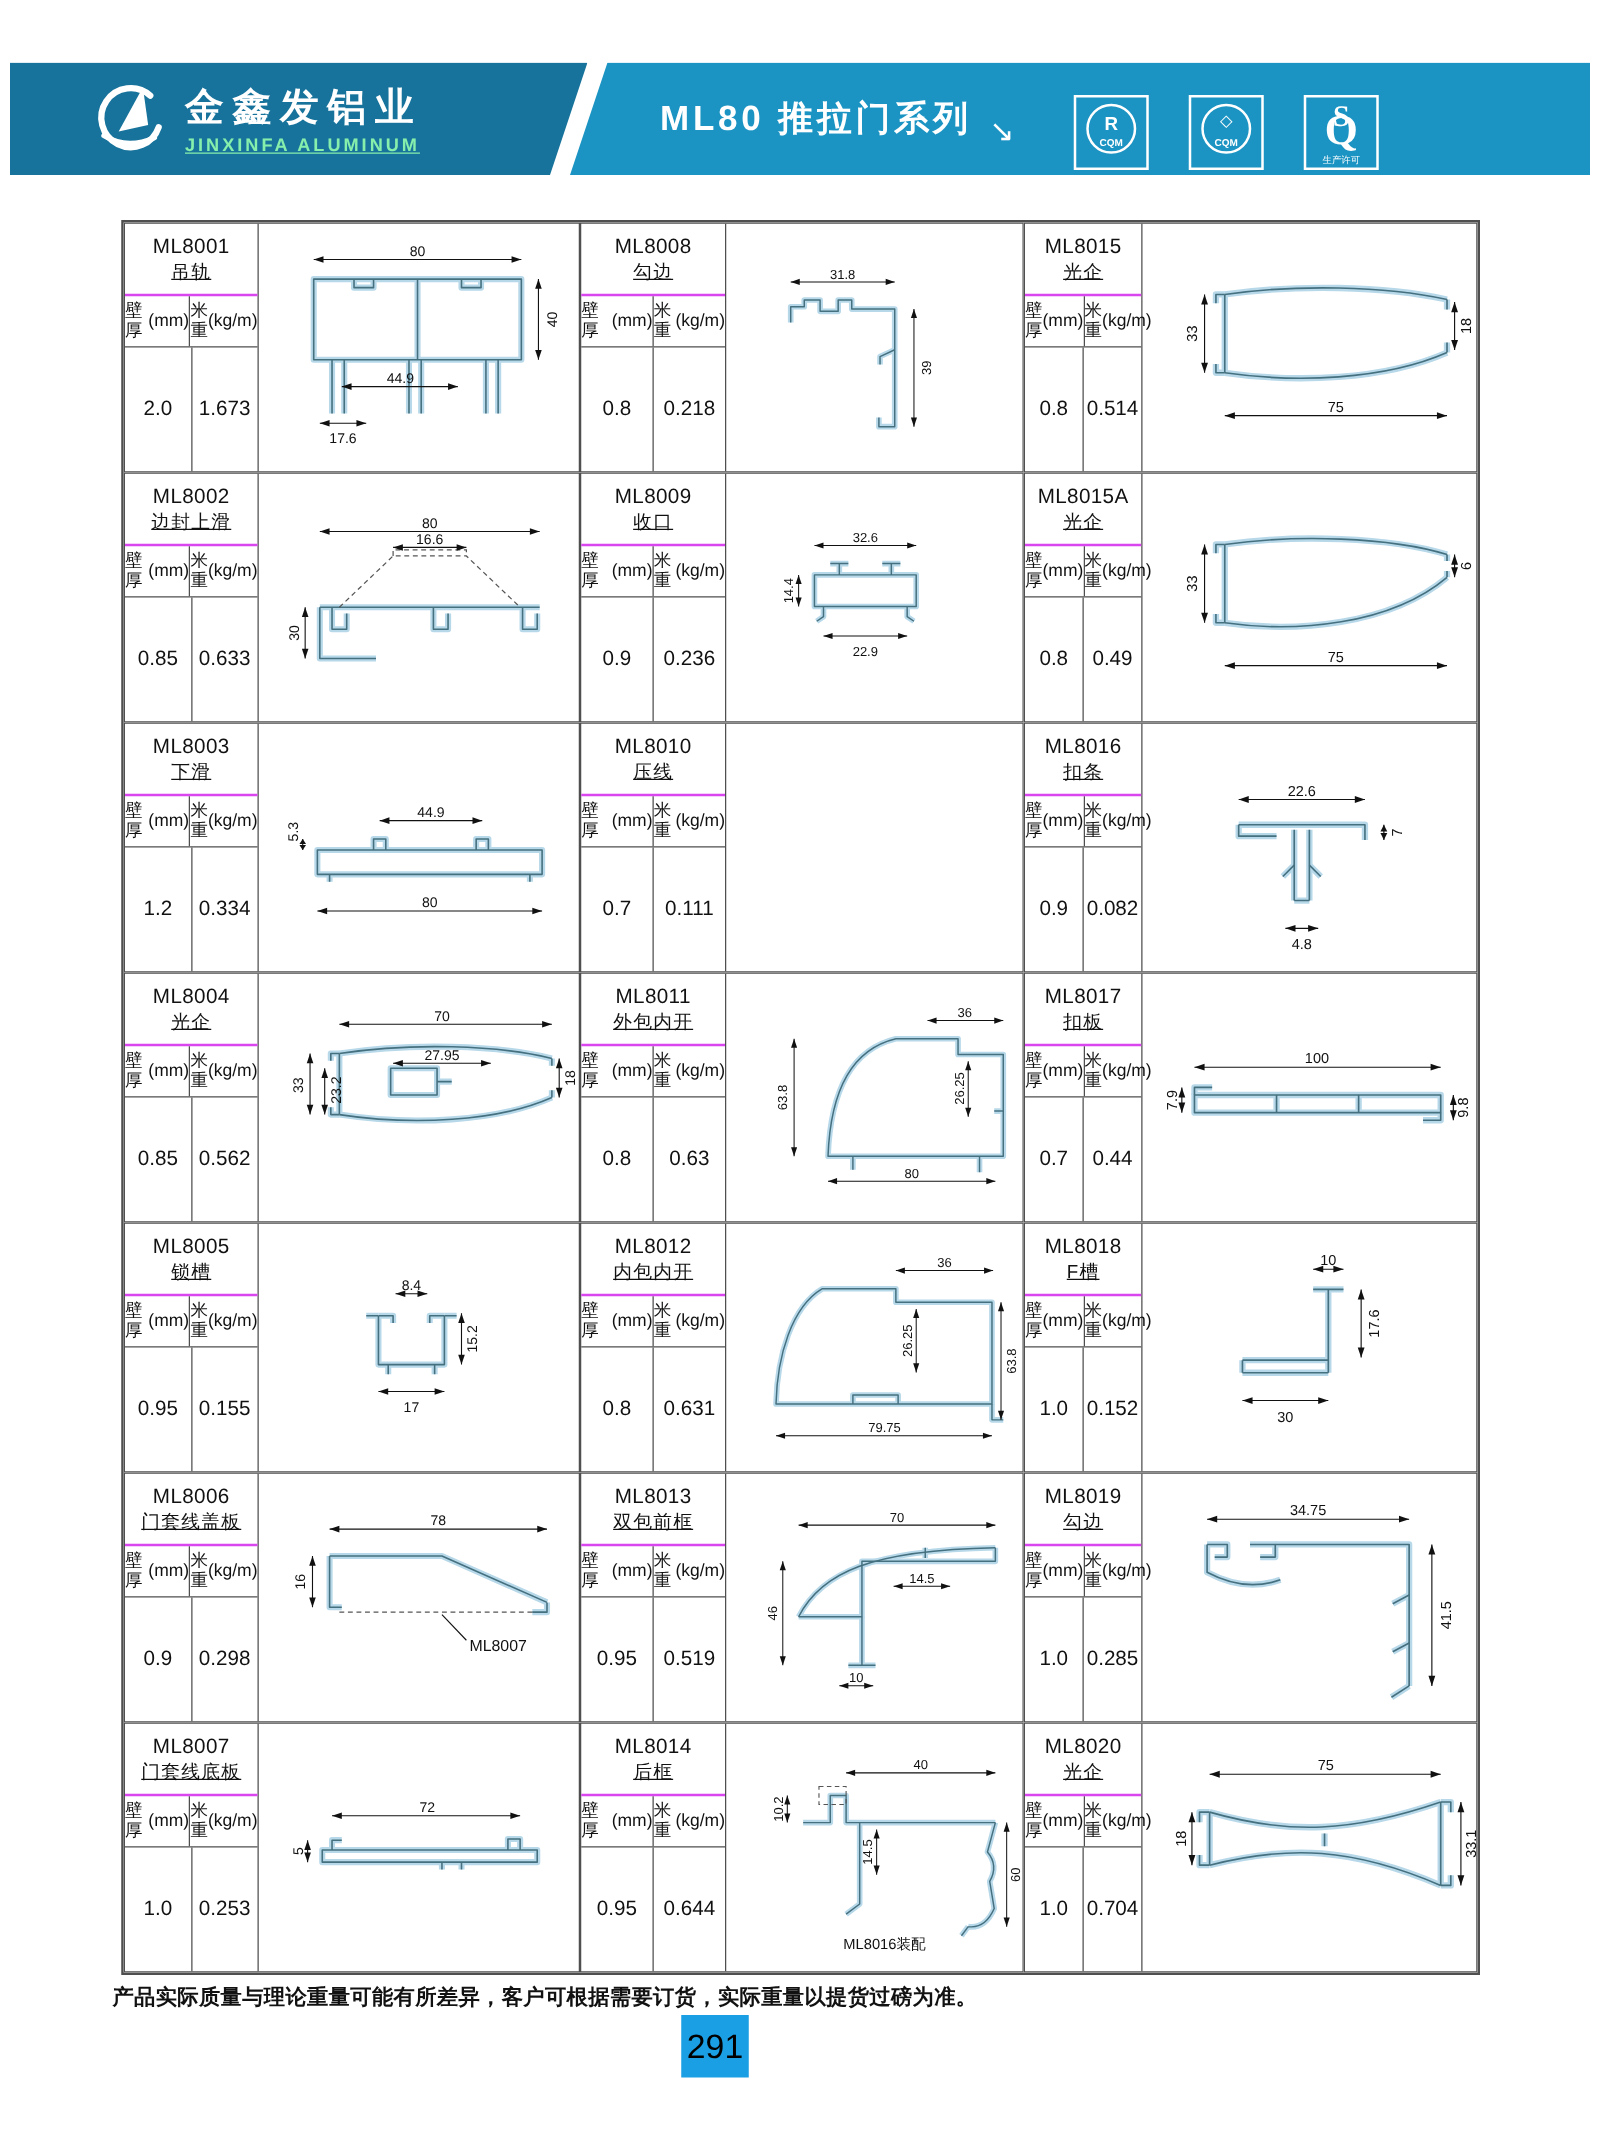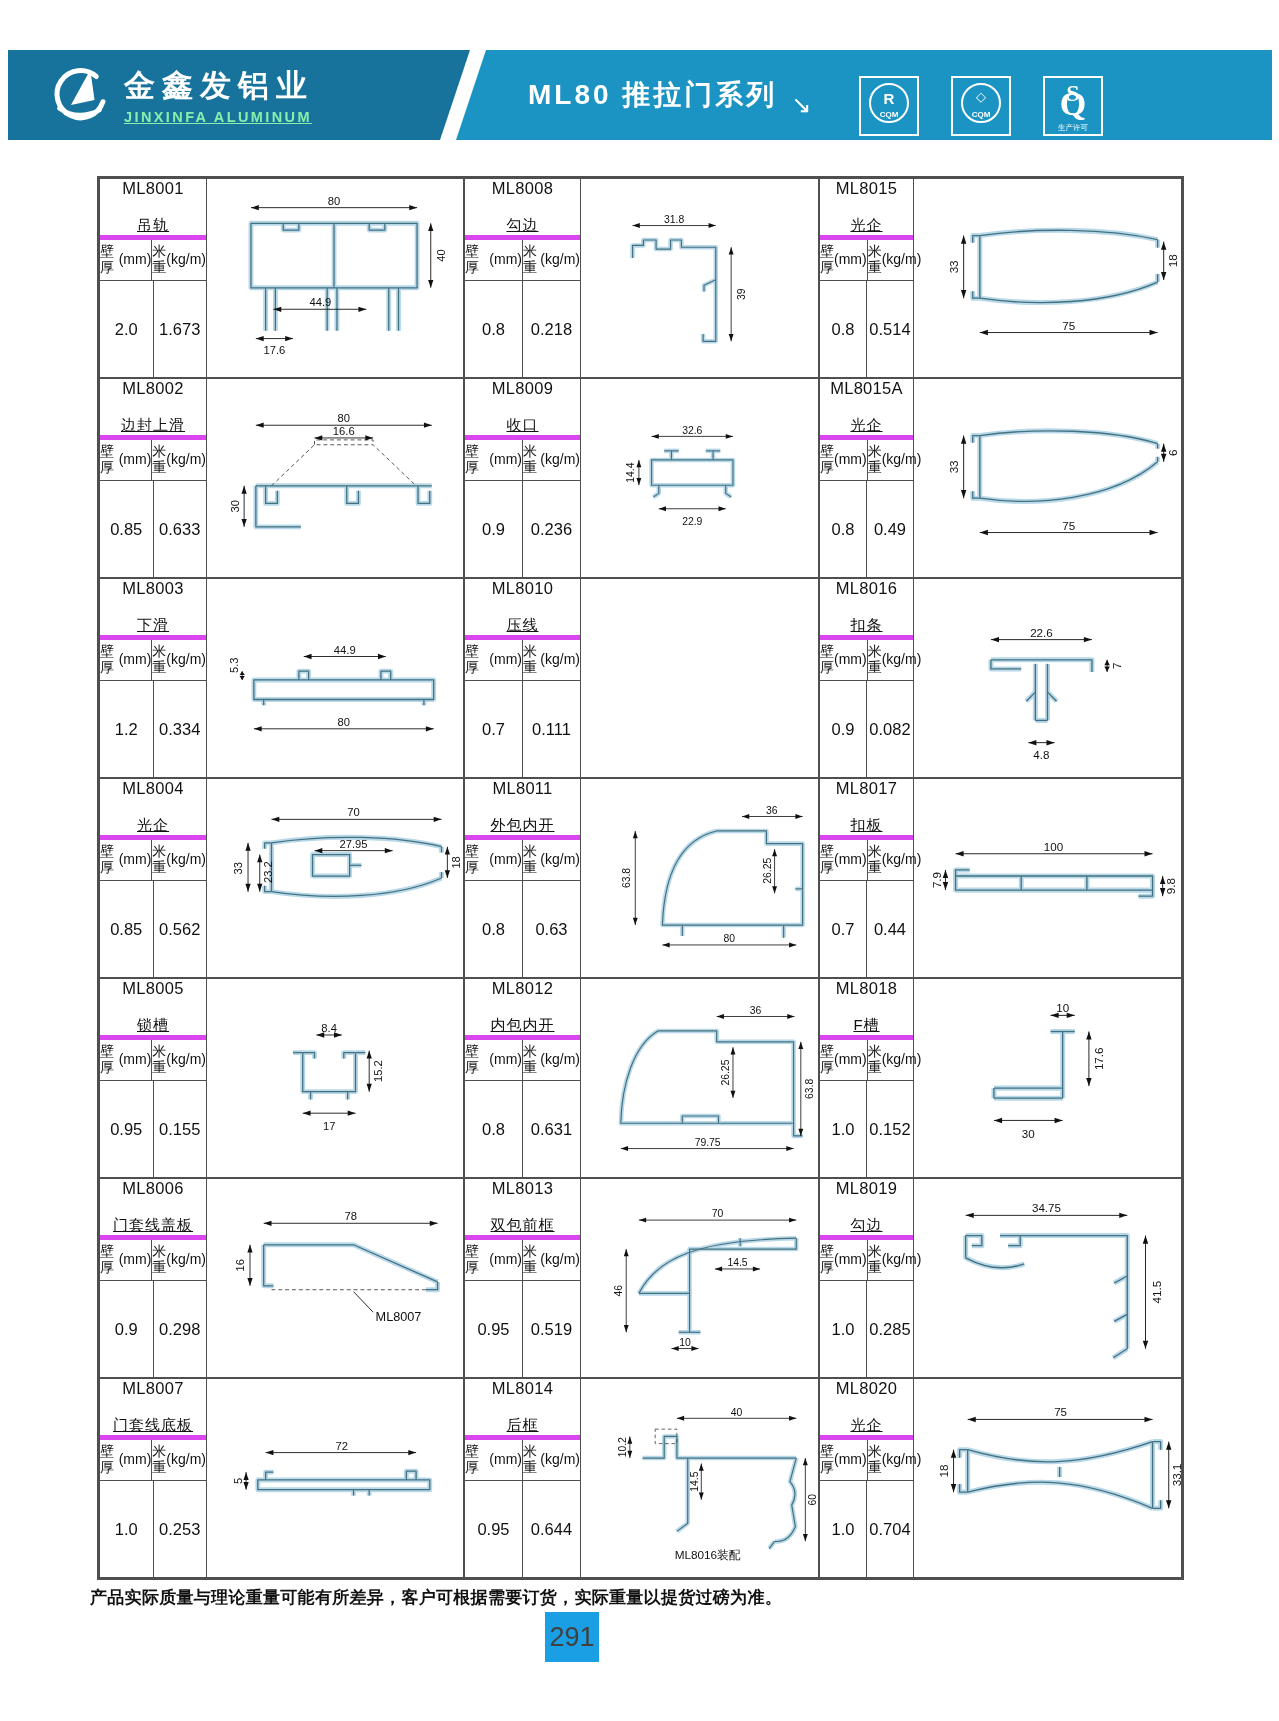--- a/index.html
+++ b/index.html
@@ -6,21 +6,21 @@
   body{
     width:1279px;height:1721px;position:relative;background:#fff;
     font-family:"Liberation Sans","DejaVu Sans",sans-serif;color:#111;
   }
   
   .hdr{position:absolute;left:8px;top:50px;width:1264px;height:90px;}
   .hdr-left{
     position:absolute;left:0;top:0;width:462px;height:90px;
     background:var(--hl,#17739b);
     clip-path:polygon(0 0,100% 0,calc(100% - 30px) 100%,0 100%);
-    display:flex;align-items:center;padding-left:36px;box-sizing:border-box;gap:16px;
+    display:flex;align-items:center;padding-left:60px;box-sizing:border-box;gap:16px;
   }
   .hdr-right{
     position:absolute;left:448px;top:0;right:0;height:90px;
     background:var(--hr,#1b94c3);
     clip-path:polygon(30px 0,100% 0,100% 100%,0 100%);
     display:flex;align-items:center;
   }
   .co-names{display:flex;flex-direction:column;}
   .co-cn{font-size:31px;font-weight:700;color:#fff;letter-spacing:7px;white-space:nowrap;}
   .co-en{font-size:14.5px;font-weight:700;color:#86efac;letter-spacing:2.4px;margin-top:2px;white-space:nowrap;text-decoration:underline;}
@@ -31,39 +31,39 @@
   .grid{
     position:absolute;left:97px;top:176px;
     display:grid;grid-template-columns:365px 355px 363px;grid-auto-rows:200px;
     border:2px solid #4f4f4f;
   }
   .cell{box-sizing:border-box;border:1px solid #4f4f4f;display:flex;background:#fff;}
   .info{display:flex;flex-direction:column;border-right:1px solid #4f4f4f;box-sizing:border-box;flex:0 0 auto;}
   .cell:nth-child(3n+1) .info{width:107px;}
   .cell:nth-child(3n+2) .info{width:116px;}
   .cell:nth-child(3n)   .info{width:94px;}
-  .hd{height:56px;border-bottom:5px solid #d946ef;display:flex;flex-direction:column;
-      align-items:center;justify-content:space-between;gap:1px;}
+  .hd{height:56px;border-bottom:2px solid #d946ef;display:flex;flex-direction:column;
+      align-items:center;justify-content:center;gap:1px;}
   .code{font-size:16.5px;letter-spacing:0.3px;}
   .nm{font-size:15px;letter-spacing:1px;white-space:nowrap;text-decoration:underline;}
   .cols{height:40px;display:flex;border-bottom:1px solid #4f4f4f;}
   .cols>div{flex:1;display:flex;flex-direction:row;align-items:center;justify-content:center;
             font-size:14px;line-height:1.12;}
   .cols>div:first-child{border-right:1px solid #4f4f4f;}
   .vals{flex:1;display:flex;}
   .vals>div{flex:1;display:flex;align-items:center;justify-content:center;font-size:16.5px;}
   .vals>div:first-child{border-right:1px solid #4f4f4f;}
   .draw{flex:1;min-width:0;text-align:center;}
   .draw svg{display:block;width:100%;height:100%;}
   
   .foot-note{position:absolute;left:90px;top:1586px;font-size:17px;font-weight:700;letter-spacing:0.3px;}
   .page-badge{
     position:absolute;left:545px;top:1612px;width:54px;height:50px;
     background:var(--pb,#1b9fe4);display:flex;align-items:center;justify-content:center;
-    font-size:27px;color:#404040;
+    font-size:27px;color:#000000;
   }
 </style>
 </head>
 <body>
 
 <div class="hdr">
   <div class="hdr-left">
     <svg width="64" height="64" viewBox="0 0 76 76">
       <path d="M62,16 A28,28 0 1 0 70,46" stroke="#fff" stroke-width="6" fill="none" stroke-linecap="round"></path>
       <polygon points="32,50 55,8 60,44" fill="#fff"></polygon>

